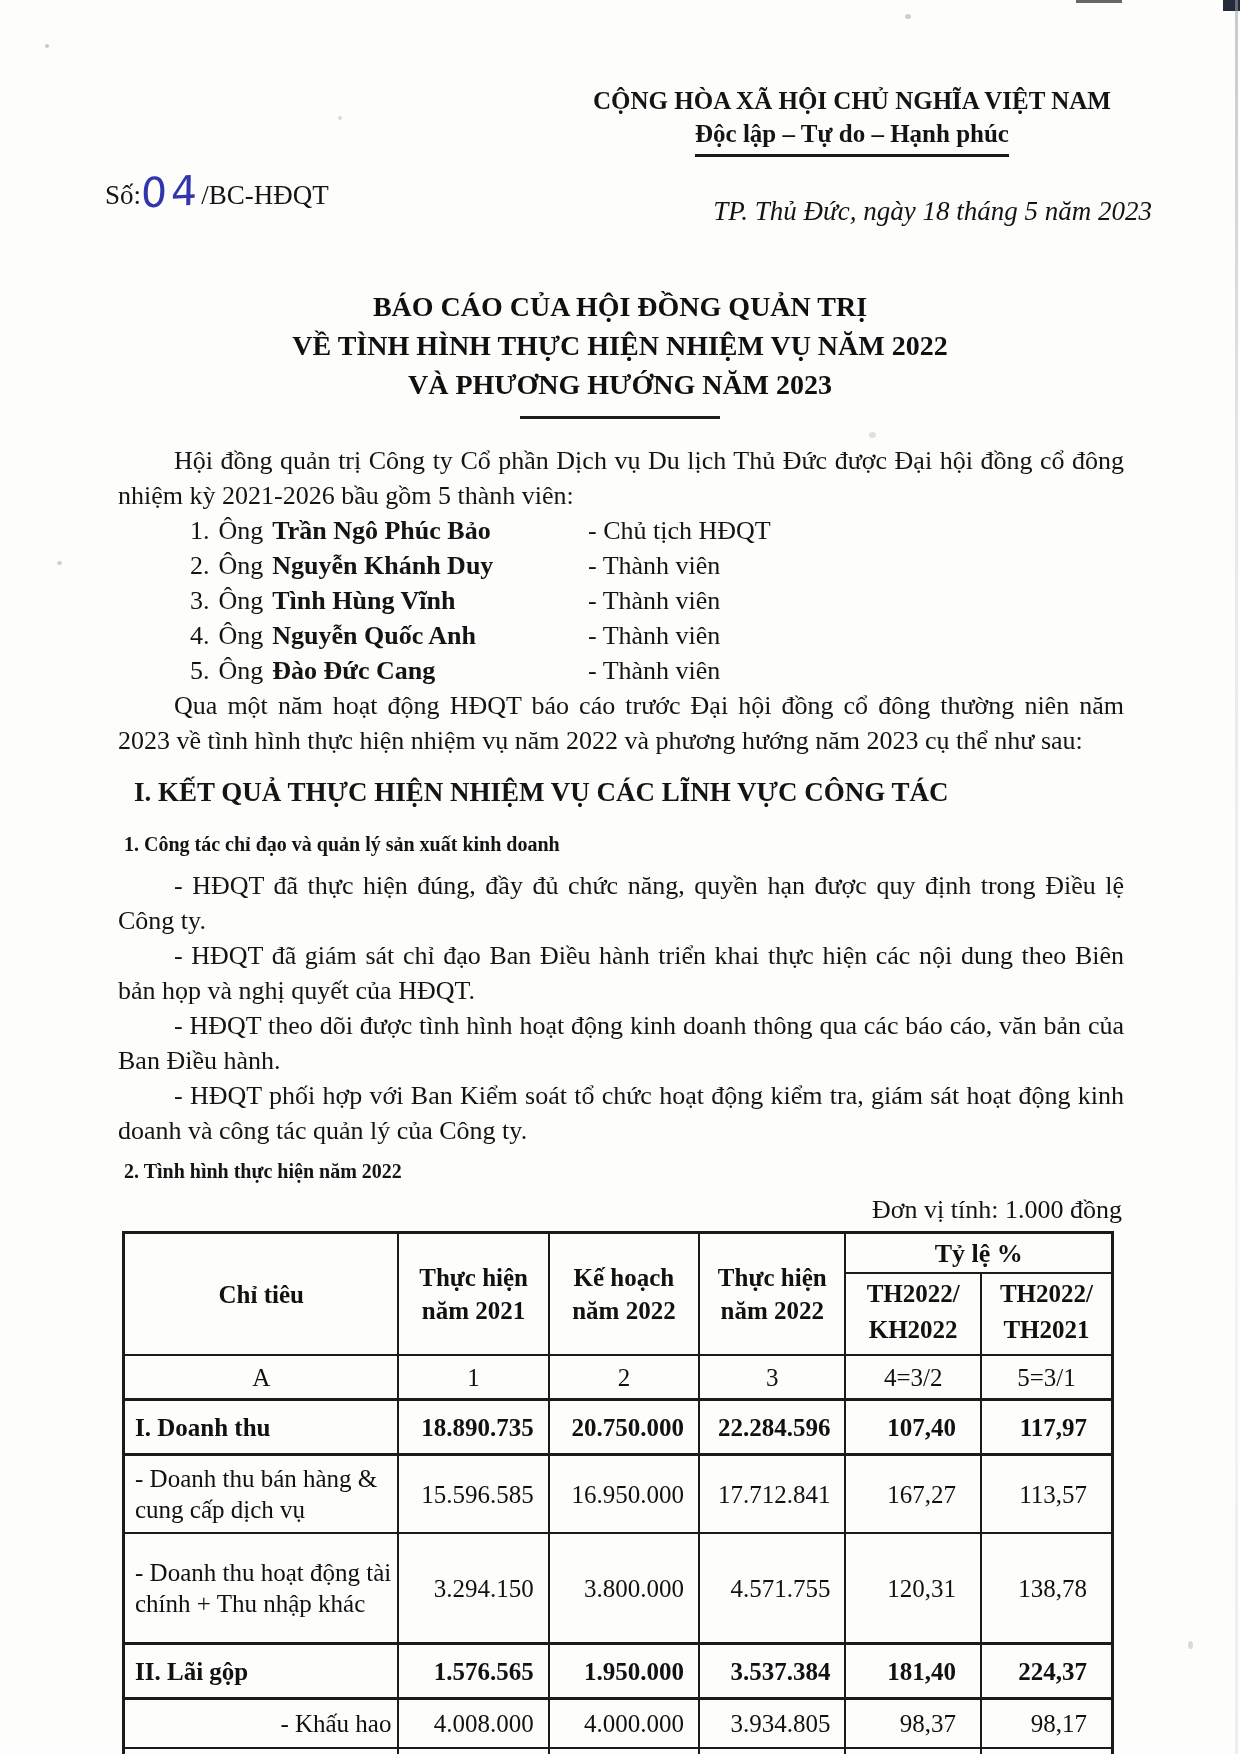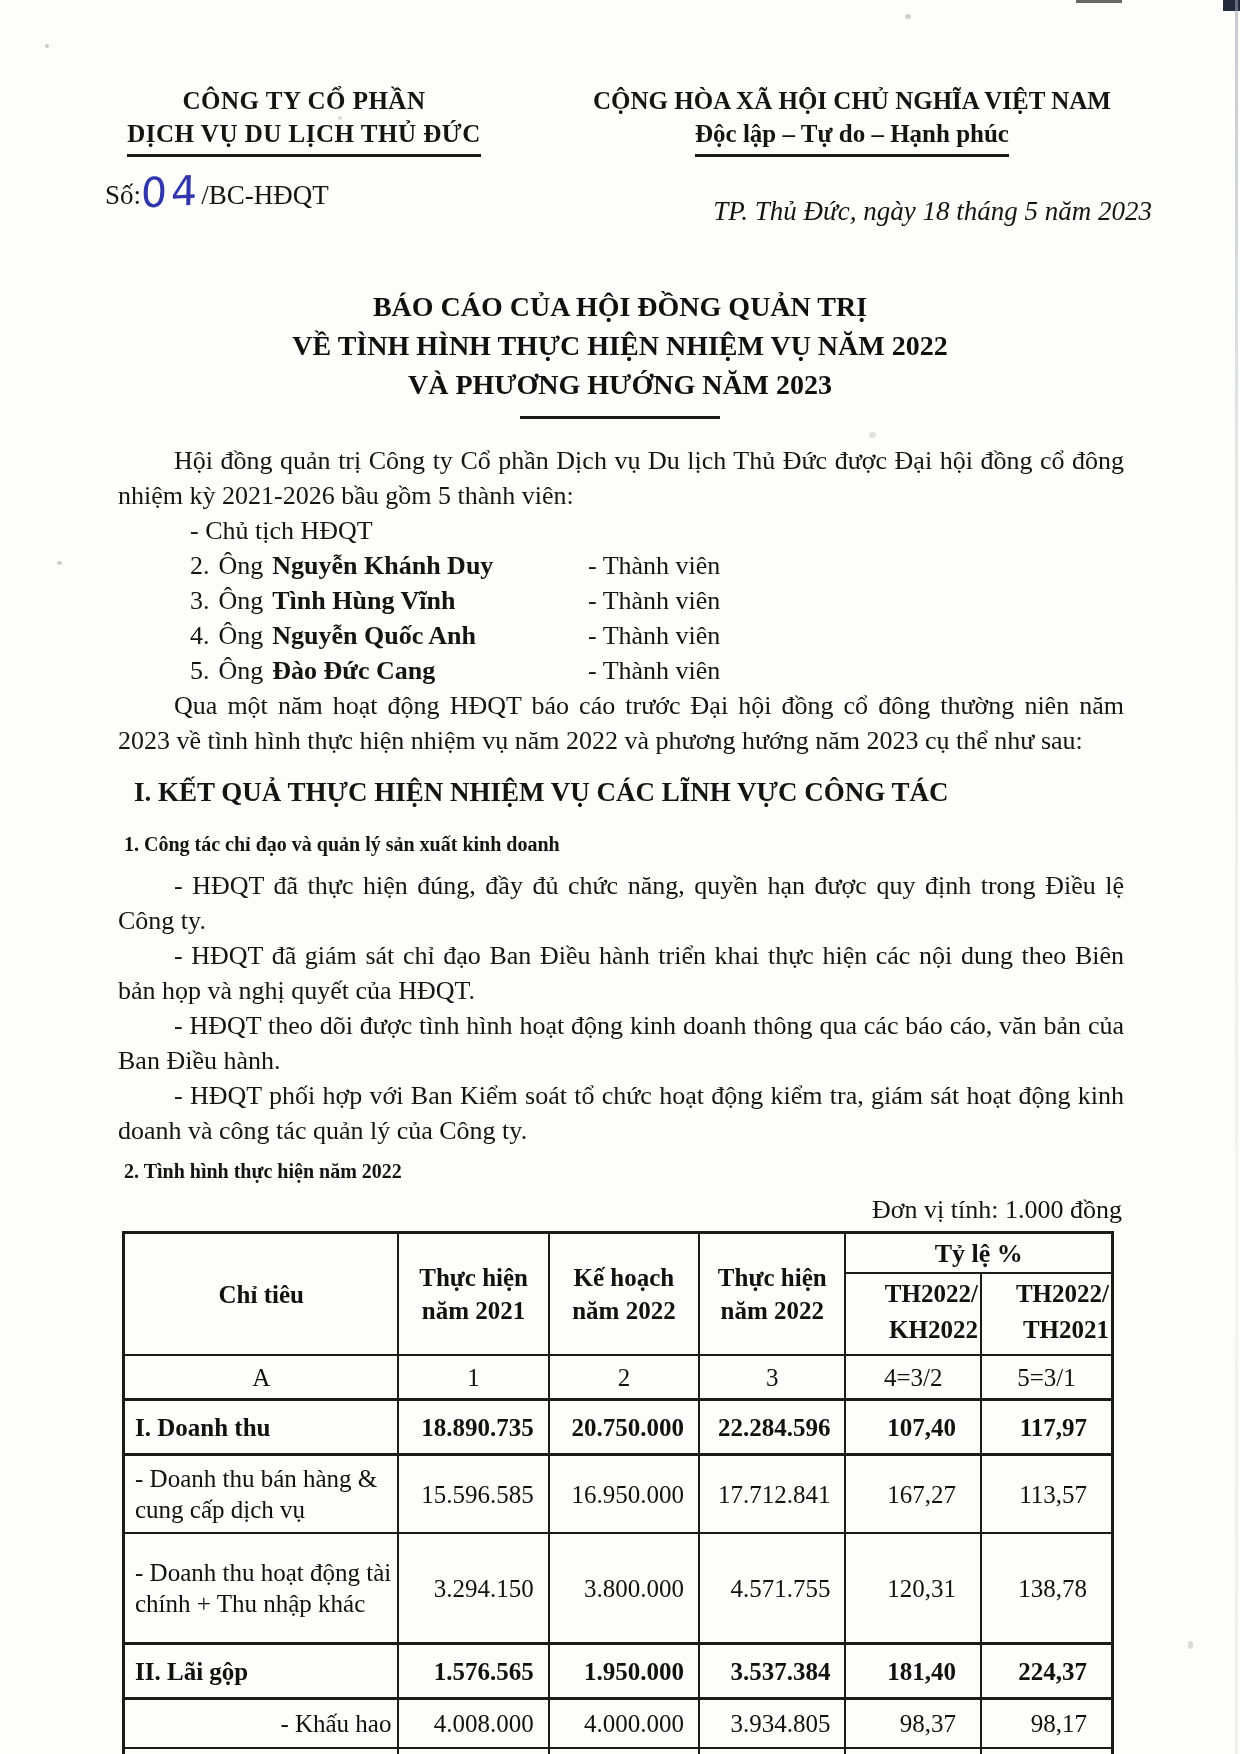--- a/index.html
+++ b/index.html
@@ -46,21 +46,21 @@
   .h-sub { margin:6px; font-weight:bold; font-size:20px; line-height:35px; }
   .unit-note { text-align:right; font-size:26px; line-height:30px; margin-top:6px; padding-right:2px; }
 
   
   table.report { border-collapse:collapse; width:992px; margin:6px 0 0 4px; font-size:25px; color:#111; }
   table.report th, table.report td { border:2px solid #1b1b1b; }
   table.report { border:3px solid #1b1b1b; }
   thead th { font-weight:bold; text-align:center; vertical-align:middle; }
   th.group { height:36px; font-size:26px; }
   th.two-line { white-space:pre-line; line-height:33px; padding:4px 2px; }
-  th.ratio-sub { white-space:pre-line; line-height:36px; padding:2px 2px 6px;text-align:right; }
+  th.ratio-sub { white-space:pre-line; line-height:36px; padding:2px 2px 6px; }
   tr.code-row td { text-align:center; height:40px; font-size:25px; vertical-align:middle; }
   tbody td { vertical-align:middle; }
   td.lbl { padding:6px 6px 6px 10px; line-height:31px; text-align:left; }
   td.num { text-align:right; padding:6px 14px 6px 4px; white-space:nowrap; }
   td.pct { text-align:right; padding:6px 24px 6px 4px; white-space:nowrap; }
   tr.row-bold td { font-weight:bold; border-top-width:3px; border-bottom-width:3px; }
   tr.r-tall td { height:64px; }
   tr.r-xtall td { height:96px; }
   tr.r-med td { height:40px; }
   tr.r-short td { height:32px;text-align:right; }
@@ -88,24 +88,20 @@
   <div class="artifact top-line"></div>
   <div class="artifact edge-line"></div>
   <div class="artifact speck s1"></div>
   <div class="artifact speck s2"></div>
   <div class="artifact speck s3"></div>
   <div class="artifact speck s4"></div>
   <div class="artifact speck s5"></div>
   <div class="artifact speck s6"></div>
 
   <div class="header">
-    <div class="header-left">
-      <div class="org-line">CÔNG TY CỔ PHẦN</div>
-      <div class="org-line"><span class="u-block">DỊCH VỤ DU LỊCH THỦ ĐỨC</span></div>
-    </div>
     <div class="header-right">
       <div class="nat-line1">CỘNG HÒA XÃ HỘI CHỦ NGHĨA VIỆT NAM</div>
       <div class="nat-line2"><span class="u-block">Độc lập – Tự do – Hạnh phúc</span></div>
     </div>
   </div>
 
   <div class="docnum-row">
     <div class="docnum"><span>Số:</span><span class="handwritten">04</span><span>/BC-HĐQT</span></div>
     <div class="dateline">TP. Thủ Đức, ngày 18 tháng 5 năm 2023</div>
   </div>
@@ -115,20 +111,21 @@
     <div>VỀ TÌNH HÌNH THỰC HIỆN NHIỆM VỤ NĂM 2022</div>
     <div>VÀ PHƯƠNG HƯỚNG NĂM 2023</div>
     <div class="title-rule"></div>
   </div>
 
   <div class="body">
     <p class="para">Hội đồng quản trị Công ty Cổ phần Dịch vụ Du lịch Thủ Đức được Đại hội đồng cổ đông nhiệm kỳ 2021-2026 bầu gồm 5 thành viên:</p>
 
     <div class="members">
       <div class="member">
+        <span class="m-left"><span class="m-num">1.</span><span class="m-prefix">Ông</span><span class="m-name">Trần Ngô Phúc Bảo</span></span>
         <span class="m-role">- Chủ tịch HĐQT</span>
       </div>
       <div class="member">
         <span class="m-left"><span class="m-num">2.</span><span class="m-prefix">Ông</span><span class="m-name">Nguyễn Khánh Duy</span></span>
         <span class="m-role">- Thành viên</span>
       </div>
       <div class="member">
         <span class="m-left"><span class="m-num">3.</span><span class="m-prefix">Ông</span><span class="m-name">Tình Hùng Vĩnh</span></span>
         <span class="m-role">- Thành viên</span>
       </div>

